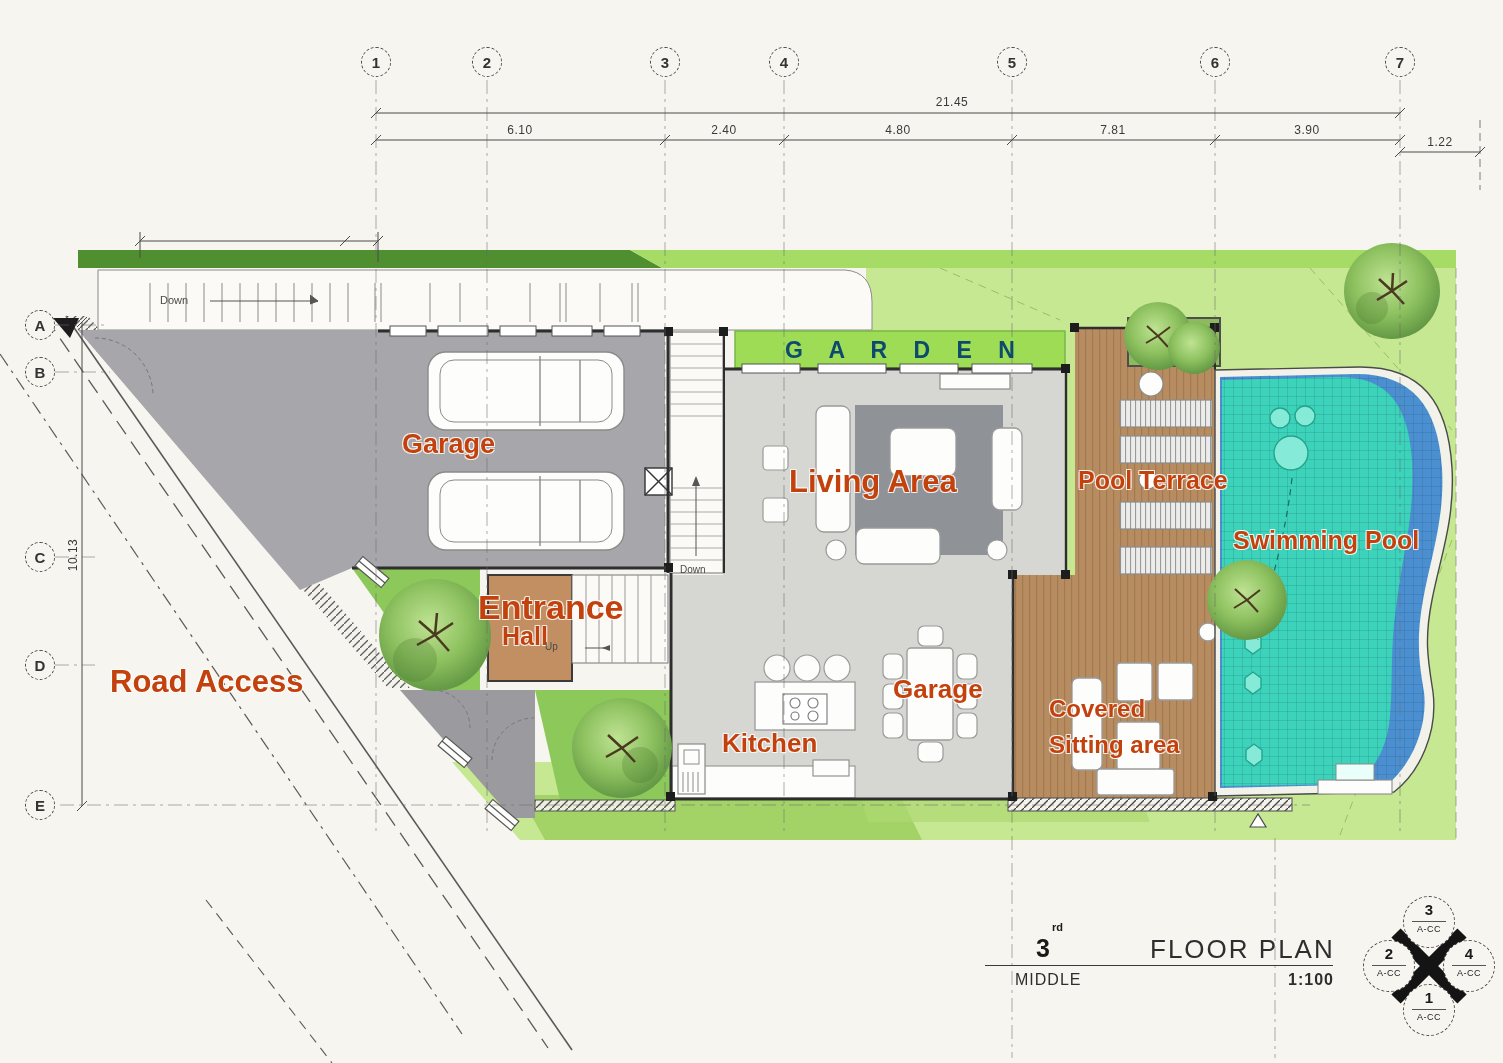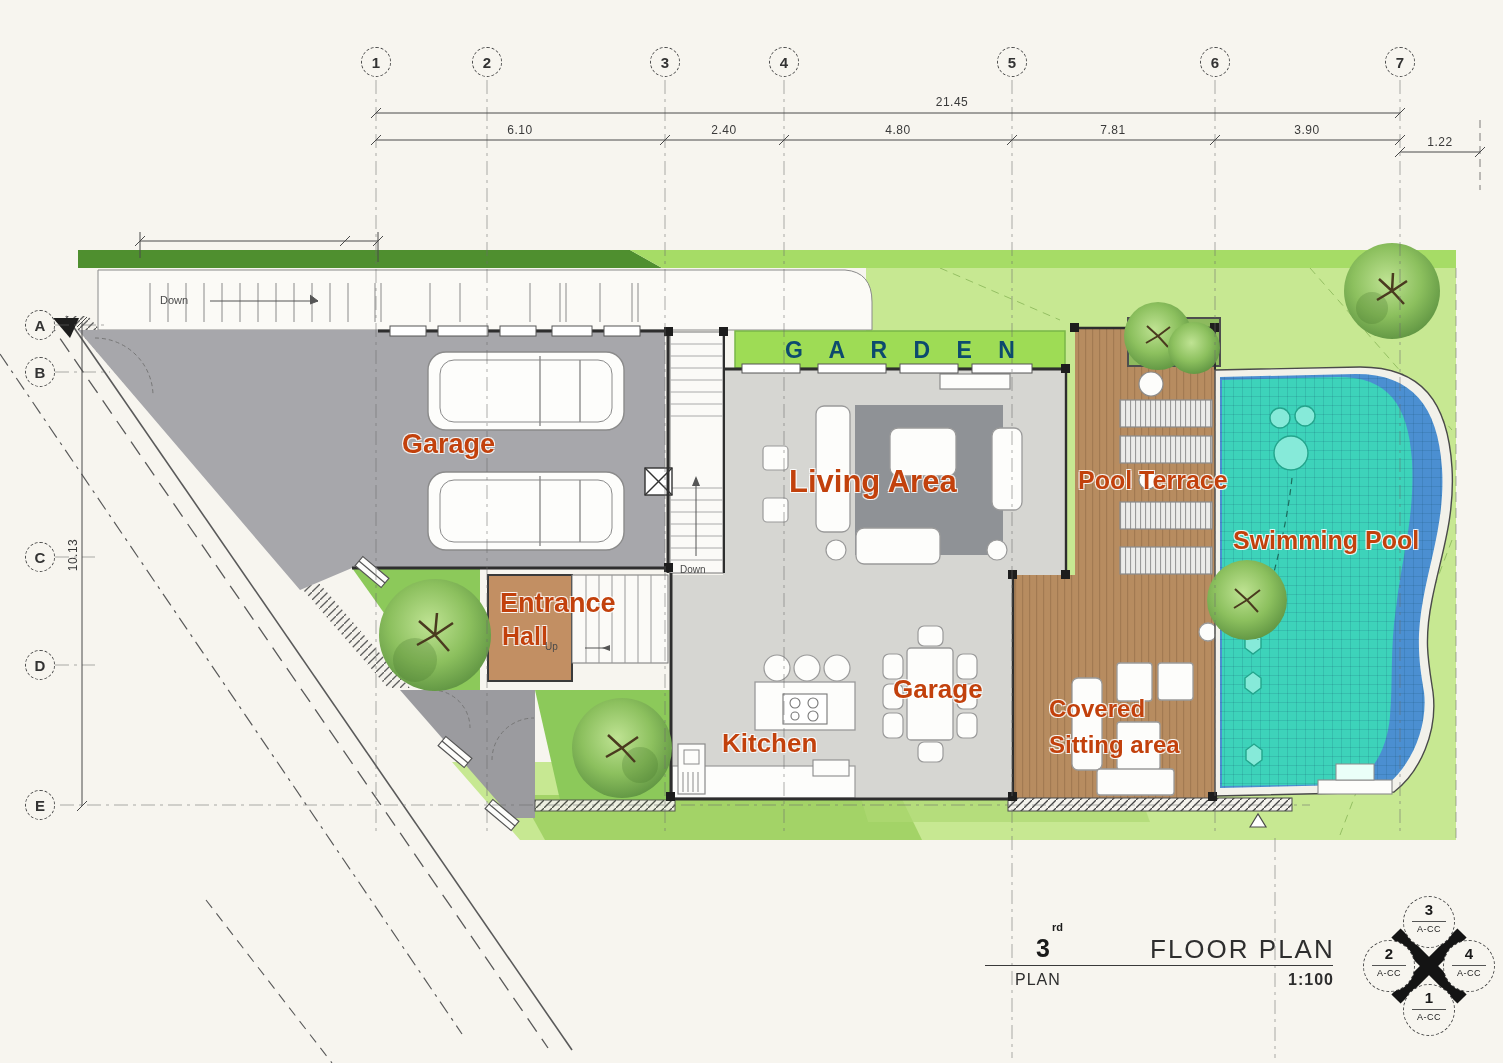--- a/index.html
+++ b/index.html
@@ -469,40 +469,41 @@
   <div class="dim" style="left:952px;top:95px">21.45</div>
   <div class="dim" style="left:520px;top:123px">6.10</div>
   <div class="dim" style="left:724px;top:123px">2.40</div>
   <div class="dim" style="left:898px;top:123px">4.80</div>
   <div class="dim" style="left:1113px;top:123px">7.81</div>
   <div class="dim" style="left:1307px;top:123px">3.90</div>
   <div class="dim" style="left:1440px;top:135px">1.22</div>
   <div class="dim vert" style="left:73px;top:555px">10.13</div>
 
   <div class="room" style="left:402px;top:429px;font-size:27px">Garage</div>
-  <div class="room" style="left:500px;top:588px;font-size:27px">Entrance</div>
+  <div class="room" style="left:478px;top:588px;font-size:34px">Entrance</div>
   <div class="room" style="left:502px;top:622px;font-size:25px">Hall</div>
   <div class="room" style="left:789px;top:464px;font-size:31px">Living Area</div>
   <div class="room" style="left:722px;top:728px;font-size:26px">Kitchen</div>
   <div class="room" style="left:893px;top:674px;font-size:26px">Garage</div>
   <div class="garden-label" style="left:905px;top:337px">G A R D E N</div>
   <div class="room" style="left:1078px;top:466px;font-size:25px">Pool Terrace</div>
   <div class="room" style="left:1233px;top:526px;font-size:25px">Swimming Pool</div>
   <div class="room" style="left:1049px;top:695px;font-size:24px">Covered</div>
   <div class="room" style="left:1049px;top:731px;font-size:24px">Sitting area</div>
+  <div class="room" style="left:110px;top:664px;font-size:31px">Road Access</div>
 
   <div class="tiny" style="left:160px;top:294px">Down</div>
   <div class="tiny" style="left:680px;top:564px;font-size:10px">Down</div>
   <div class="tiny" style="left:545px;top:641px;font-size:10px">Up</div>
 
   <div class="tb-num" style="left:1036px;top:934px">3</div>
   <div class="tb-sup" style="left:1052px;top:921px">rd</div>
   <div class="tb-plan" style="left:1150px;top:934px">FLOOR PLAN</div>
   <div class="tb-rule" style="left:985px;top:965px;width:348px"></div>
-  <div class="tb-scale" style="left:1015px;top:971px">PLAN</div>
+  <div class="tb-scale" style="left:1015px;top:971px">MIDDLE</div>
   <div class="tb-scaleval" style="left:1288px;top:971px;font-weight:bold">1:100</div>
 
   <div class="cmp-circle" style="left:1403px;top:896px">
     <span class="n">3</span>
     <span class="r">A-CC</span>
   </div>
   <div class="cmp-circle" style="left:1363px;top:940px">
     <span class="n">2</span>
     <span class="r">A-CC</span>
   </div>

